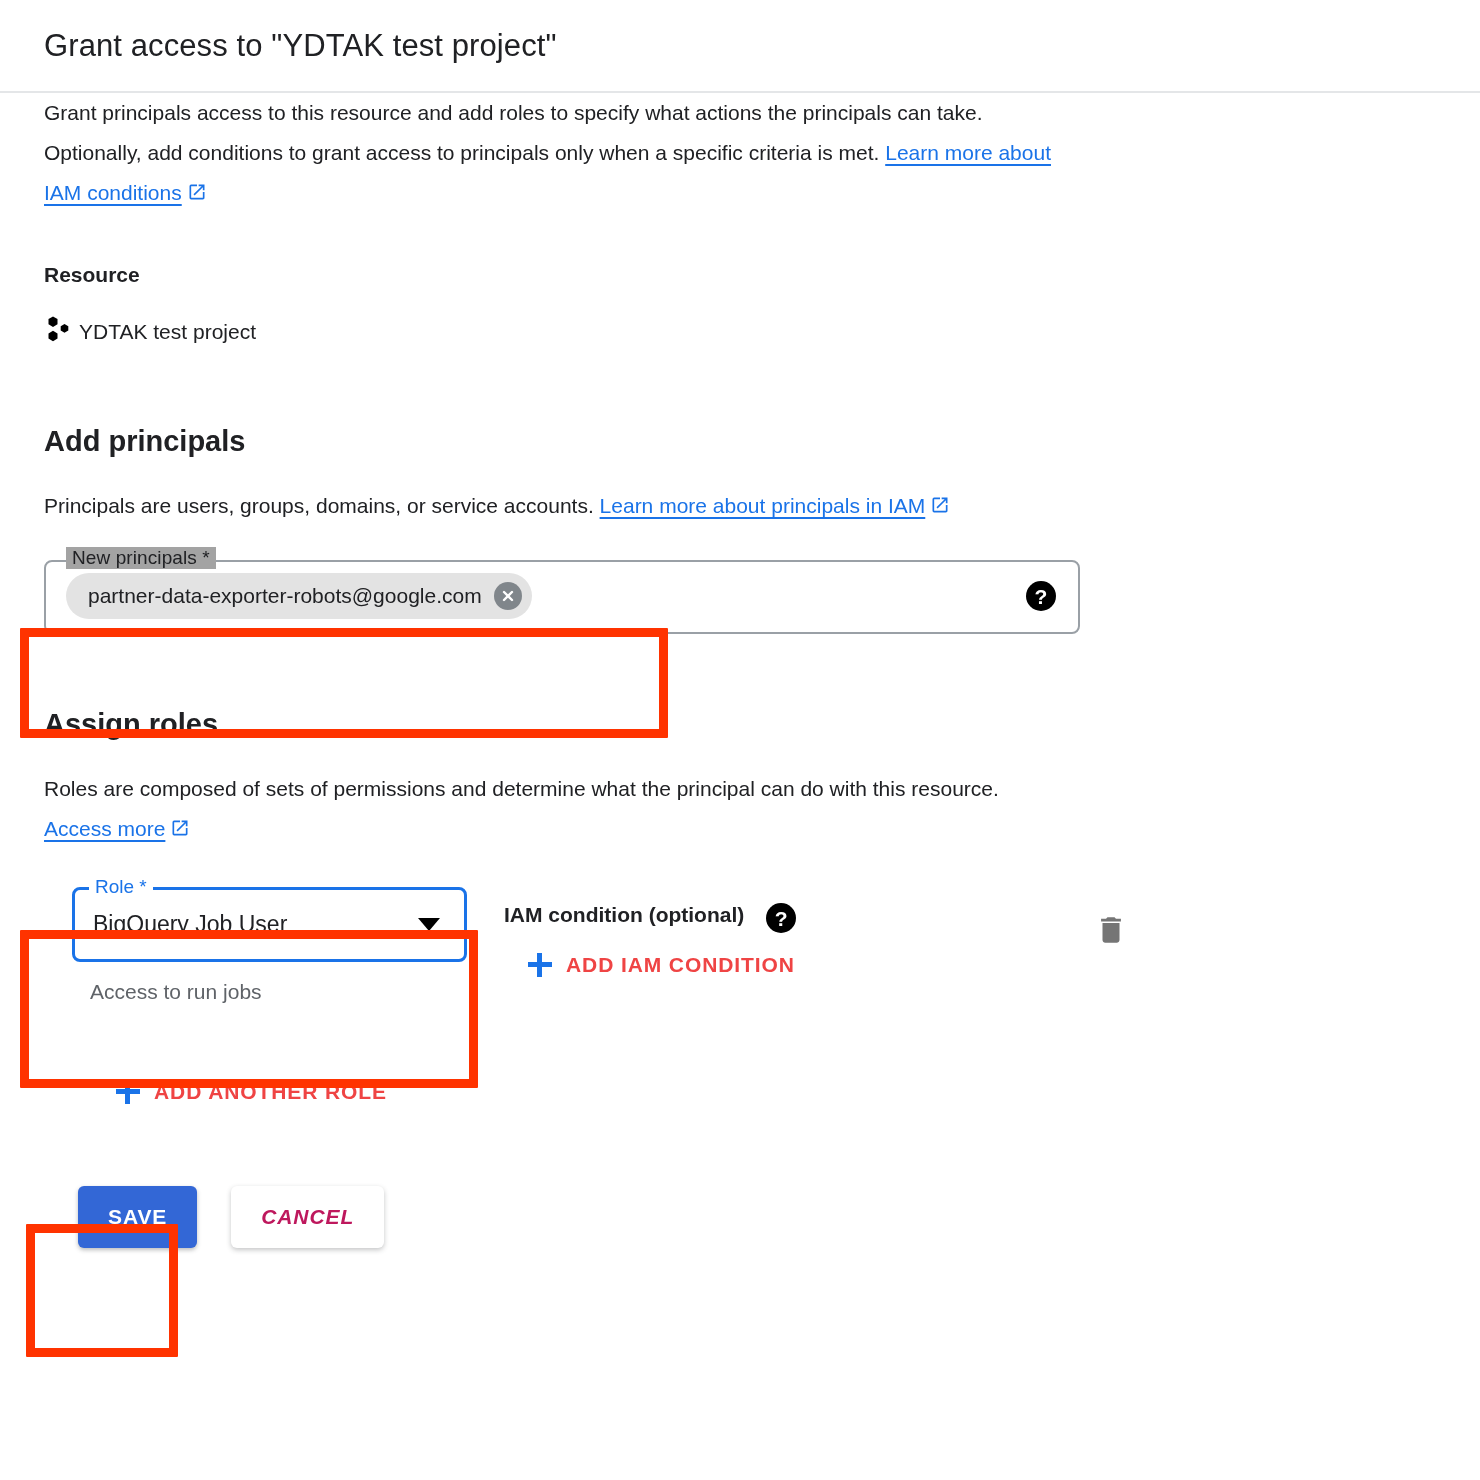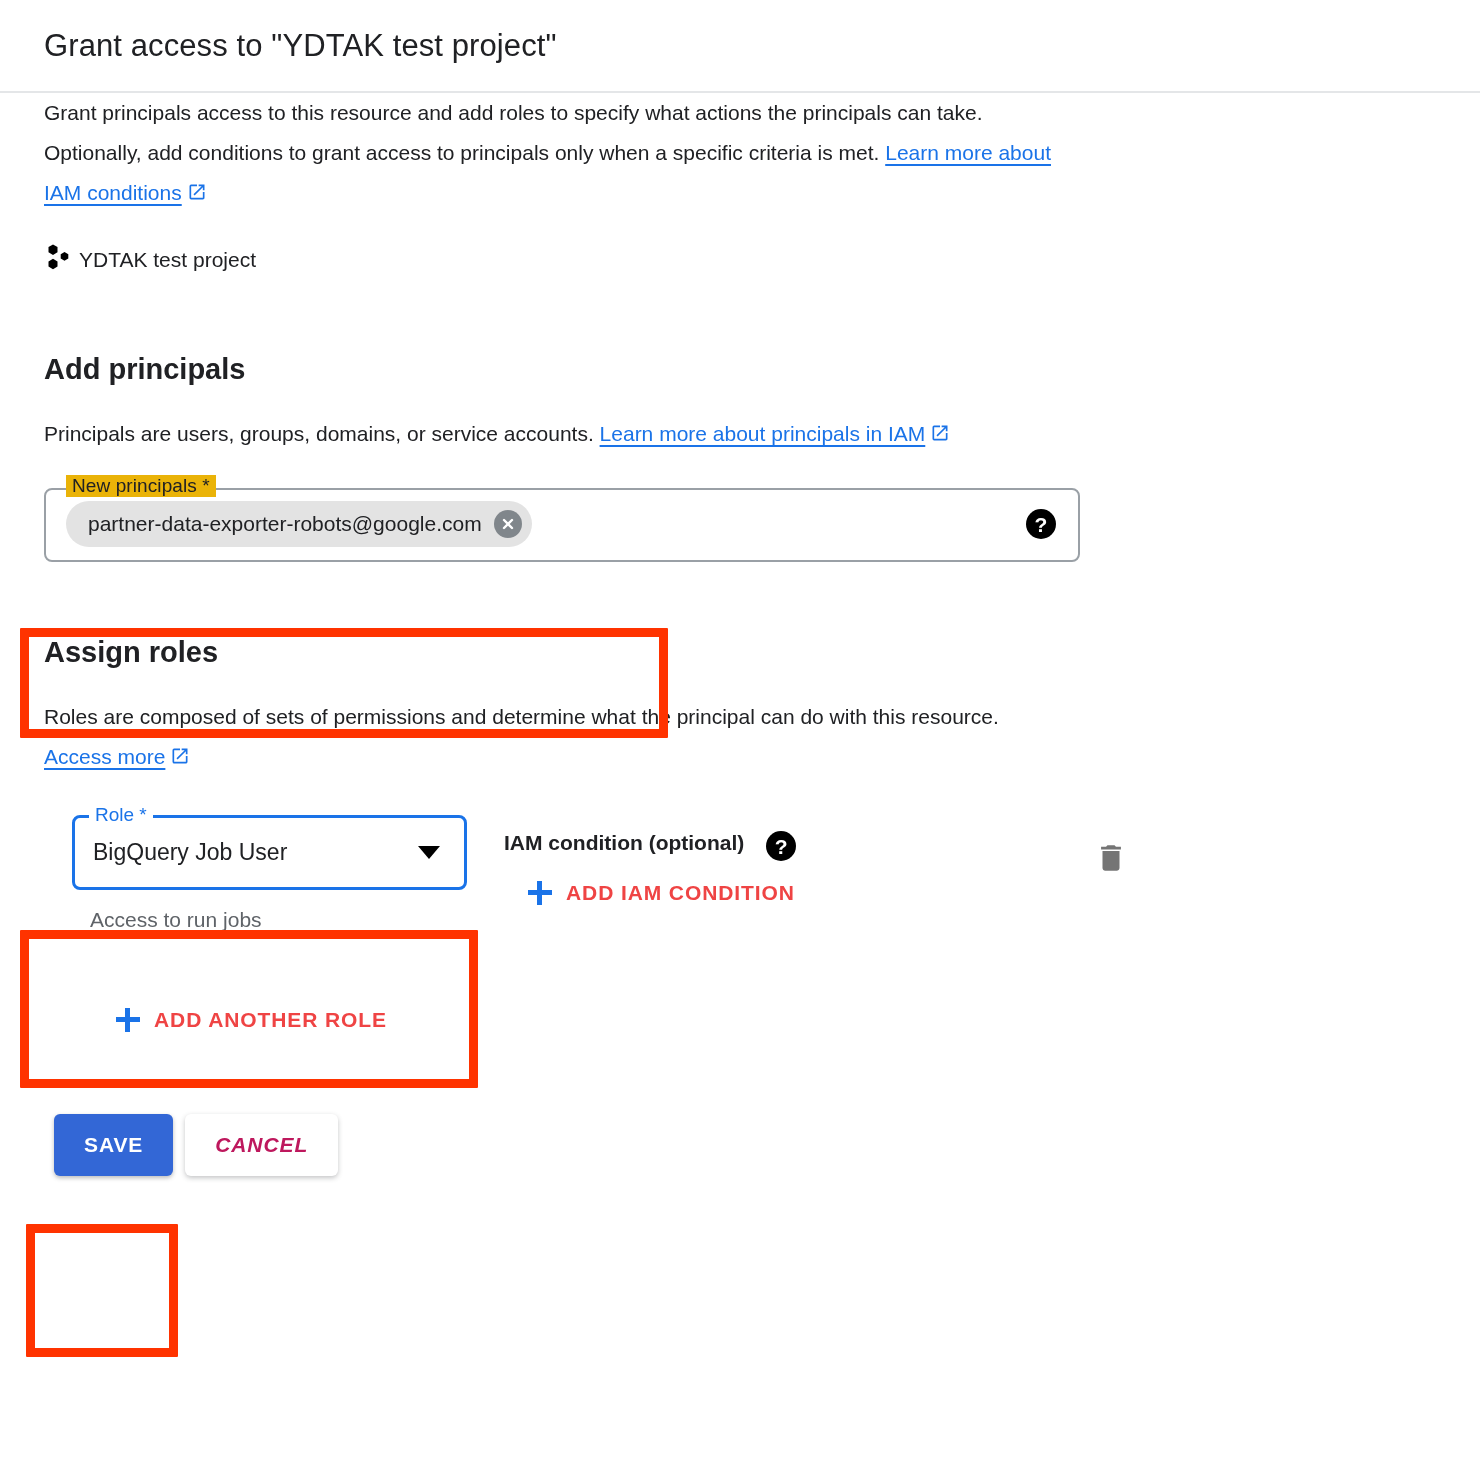--- a/index.html
+++ b/index.html
@@ -103,21 +103,21 @@
     position: absolute;
     inset: 0;
     border: 2px solid #9aa0a6;
     border-radius: 8px;
     background: #fff;
   }
   .field-notch-label {
     position: absolute;
     top: -13px;
     left: 22px;
-    background: #eab308;
+    background: #a3a3a3;
     padding: 0 6px;
     font-size: 19px;
     color: #202124;
     font-weight: 400;
     letter-spacing: 0.1px;
     white-space: nowrap;
   }
   .chip {
     position: absolute;
     left: 22px;
@@ -267,24 +267,24 @@
   }
 
   .add-role-btn {
     margin-top: 68px;
     margin-left: 62px;
   }
 
   
   .actions {
     margin-top: 74px;
-    margin-left: 10px;
+    margin-left: 34px;
     display: flex;
     align-items: flex-start;
-    gap: 12px;
+    gap: 34px;
   }
   .btn {
     font-family: "Liberation Sans", sans-serif;
     font-size: 21px;
     font-weight: bold;
     letter-spacing: 0.9px;
     border: none;
     border-radius: 6px;
     cursor: pointer;
     height: 62px;
@@ -324,20 +324,21 @@
 
 <div class="page-body">
 
   <div class="intro-text">
     <span>Grant principals access to this resource and add roles to specify what actions the principals can take. Optionally, add conditions to grant access to principals only when a specific criteria is met.</span>
     <a class="link" href="#"><span>Learn more about IAM conditions</span></a><span class="ext-icon"><svg width="20" height="20" viewBox="0 0 24 24">
           <path fill="#1a73e8" d="M19 19H5V5h7V3H5a2 2 0 0 0-2 2v14a2 2 0 0 0 2 2h14c1.1 0 2-.9 2-2v-7h-2v7zM14 3v2h3.59l-9.83 9.83 1.41 1.41L19 6.41V10h2V3h-7z"></path>
         </svg></span>
   </div>
 
+  <div class="section-label">Resource</div>
   <div class="resource-row">
     <span>
       <svg width="30" height="30" viewBox="0 0 30 30">
         <polygon points="9,1.5 13.5,4.1 13.5,9.3 9,11.9 4.5,9.3 4.5,4.1" fill="#000"></polygon>
         <polygon points="9,15.8 13.5,18.4 13.5,23.6 9,26.2 4.5,23.6 4.5,18.4" fill="#000"></polygon>
         <polygon points="20.5,9.0 24.3,11.2 24.3,15.6 20.5,17.8 16.7,15.6 16.7,11.2" fill="#000"></polygon>
       </svg>
     </span>
     <span class="resource-name">YDTAK test project</span>
   </div>

